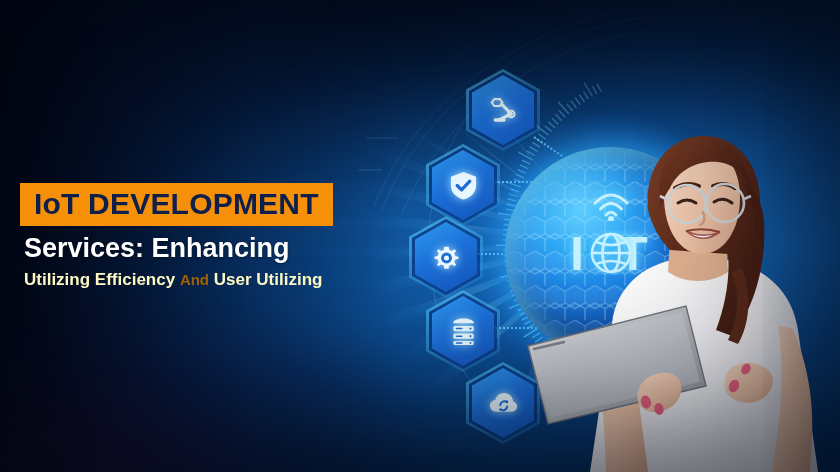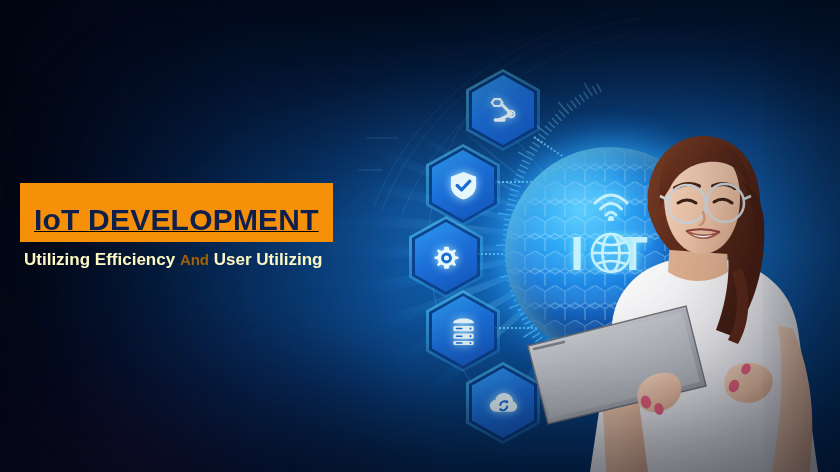--- a/index.html
+++ b/index.html
@@ -71,21 +71,21 @@
     clip-path:polygon(50% 0%,100% 25%,100% 75%,50% 100%,0% 75%,0% 25%);
     background:#0a3b86;}
   .hexicon{position:absolute;inset:0;display:flex;align-items:center;justify-content:center;}
   .hexicon svg{width:50%;height:50%;filter:drop-shadow(0 0 5px rgba(180,240,255,.9));}
 
   
   .conn{position:absolute;height:0;border-top:2px dotted rgba(130,225,255,.8);}
 
   
   .textblock{position:absolute;left:20px;top:183px;width:420px;}
-  .title-bar{display:inline-block;background:#f79009;padding:22px 14px 7px 14px;text-decoration:underline;}
+  .title-bar{display:inline-block;background:#f79009;padding:6px 14px 7px 14px;}
   .title-bar .t{font-size:30px;font-weight:700;color:#0d1f4a;letter-spacing:.2px;line-height:1;
     font-family:"Liberation Sans",sans-serif;}
   .subtitle{margin-top:8px;padding-left:4px;font-size:27px;font-weight:700;color:#ffffff;
     letter-spacing:0px;line-height:1.05;text-shadow:0 1px 3px rgba(0,0,0,.45);}
   .tagline{margin-top:9px;padding-left:4px;font-size:17px;font-weight:700;line-height:1.1;}
   .tagline .o{color:#fef9c3;}
   .tagline .w{color:#a16207;font-size:15px;}
 
   
   .person{position:absolute;left:520px;top:118px;width:330px;height:354px;}
@@ -455,20 +455,21 @@
       <ellipse cx="226" cy="251" rx="4.4" ry="5.8" transform="rotate(28 226 251)"></ellipse>
     </g>
   </svg>
 
   <div class="bg-vignette"></div>
 
   <div class="textblock">
     <div class="title-bar">
       <span class="t">IoT DEVELOPMENT</span>
     </div>
+    <div class="subtitle">Services: Enhancing</div>
     <div class="tagline">
       <span class="o">Utilizing Efficiency</span>
       <span class="w">And</span>
       <span class="o">User Utilizing</span>
     </div>
   </div>
 
 </div>
 
 </body></html>

